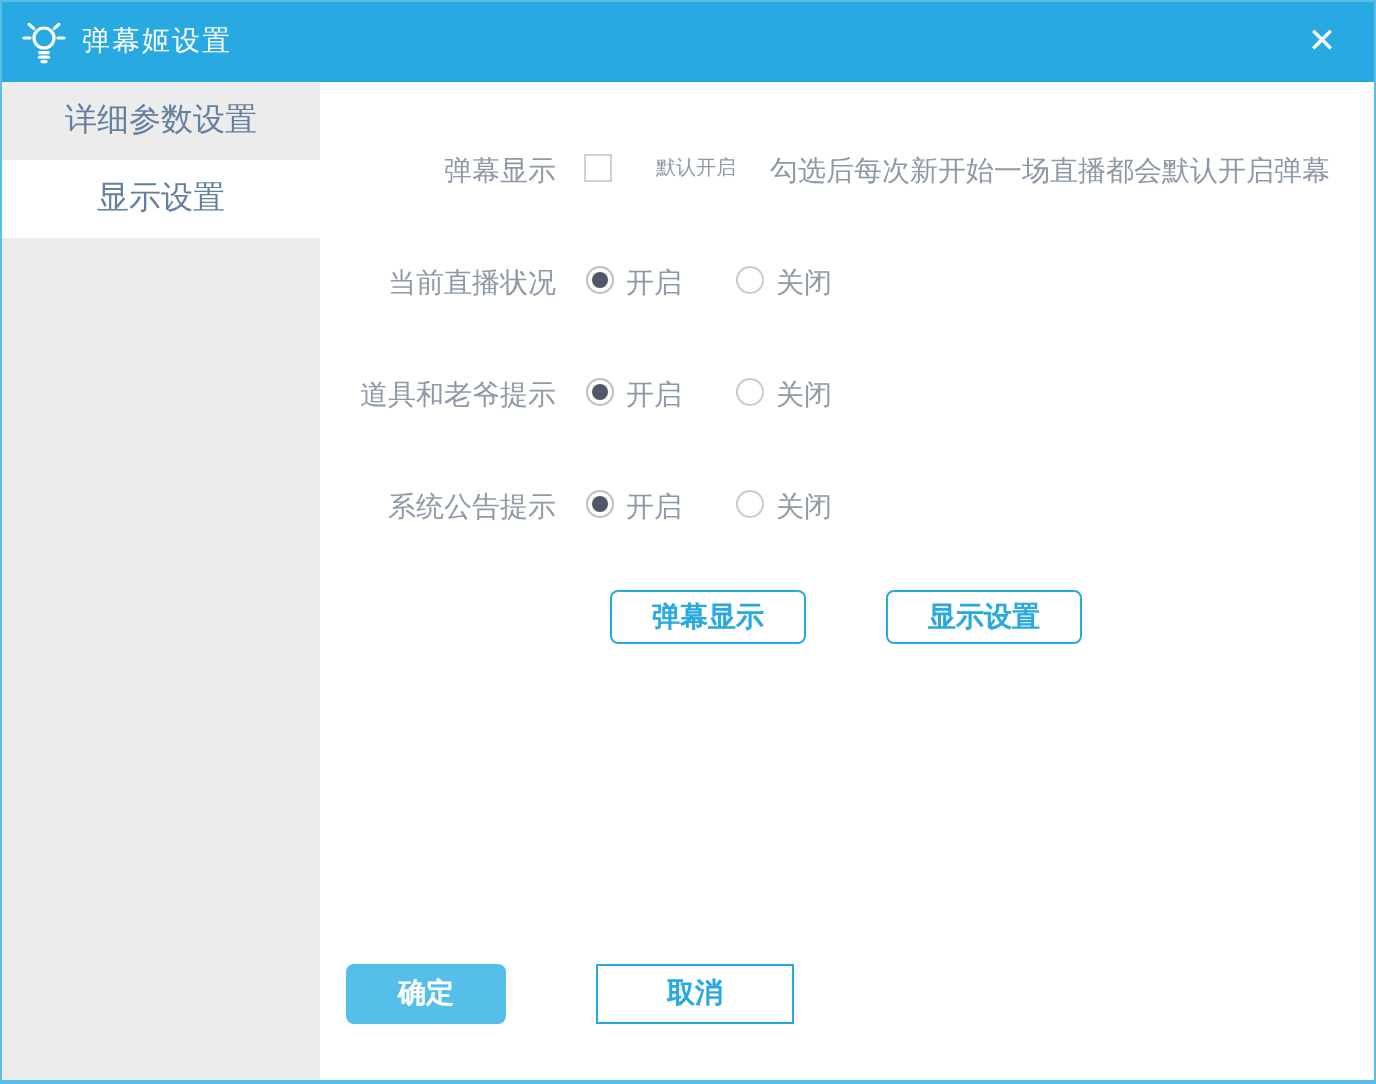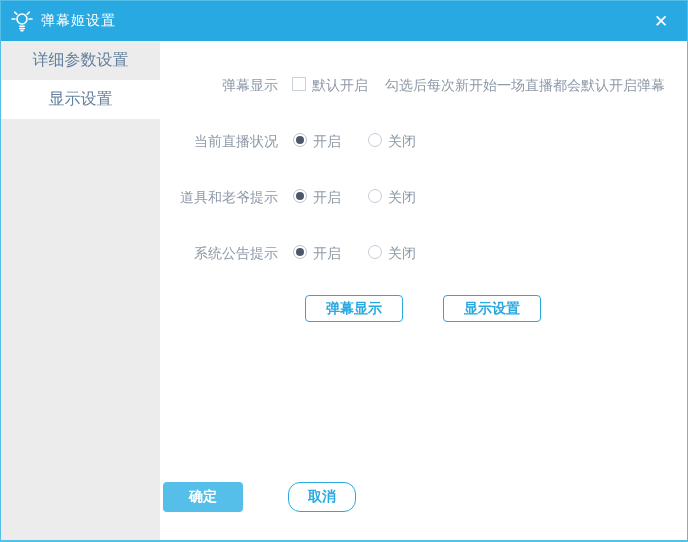--- a/index.html
+++ b/index.html
@@ -55,21 +55,21 @@
 
   .row { display: flex; align-items: flex-start; height: 20px; }
   .row + .row { margin-top: 36px; }
   .row-label { width: 118px; text-align: right; color: var(--label-text); font-size: 14px; flex: 0 0 auto; }
 
   .checkbox {
     width: 14px; height: 14px;
     border: 1px solid #ccd2da; background: #fff;
     margin-left: 14px; flex: 0 0 auto; cursor: pointer;
   }
-  .checkbox-label { margin-left: 6px; color: var(--label-text); font-size: 14px; cursor: pointer; }
+  .checkbox-label { margin-left: 22px; color: var(--label-text); font-size: 10px; cursor: pointer; }
   .hint { margin-left: 17px; color: var(--label-text); font-size: 14px; }
 
   .radio {
     width: 14px; height: 14px; border-radius: 50%;
     border: 1px solid #c6ccd6; background: #fff;
     position: relative; flex: 0 0 auto; cursor: pointer;
   }
   .radio.first { margin-left: 15px; }
   .radio.second { margin-left: 27px; }
   .radio[data-state="selected"] { border-color: #b8bfca; }
@@ -81,31 +81,31 @@
 
   .action-row { display: flex; margin-top: 30px; margin-left: 145px; gap: 40px; }
   .btn-outline {
     width: 98px; height: 27px;
     background: #fff; border: 1px solid var(--accent); border-radius: 4px;
     color: var(--accent); font-size: 14px; font-weight: bold;
     display: flex; align-items: center; justify-content: center;
     cursor: pointer; font-family: inherit;
   }
 
-  .footer { position: absolute; left: 162px; top: 481px; display: flex; gap: 45px; }
+  .footer { position: absolute; left: 172px; top: 481px; display: flex; gap: 45px; }
   .btn-primary {
     width: 80px; height: 30px;
     background: var(--accent-fill); border: none; border-radius: 4px;
     color: #fff; font-size: 14px; font-weight: bold;
     display: flex; align-items: center; justify-content: center;
     cursor: pointer; font-family: inherit;
   }
   .btn-cancel {
-    width: 68px; height: 30px;
-    background: #fff; border: 1px solid var(--accent); border-radius: 12px;
+    width: 99px; height: 30px;
+    background: #fff; border: 1px solid var(--accent); border-radius: 0;
     color: var(--accent); font-size: 14px; font-weight: bold;
     display: flex; align-items: center; justify-content: center;
     cursor: pointer; font-family: inherit;
   }
 </style>
 </head>
 <body>
 
 <div class="window">
 

